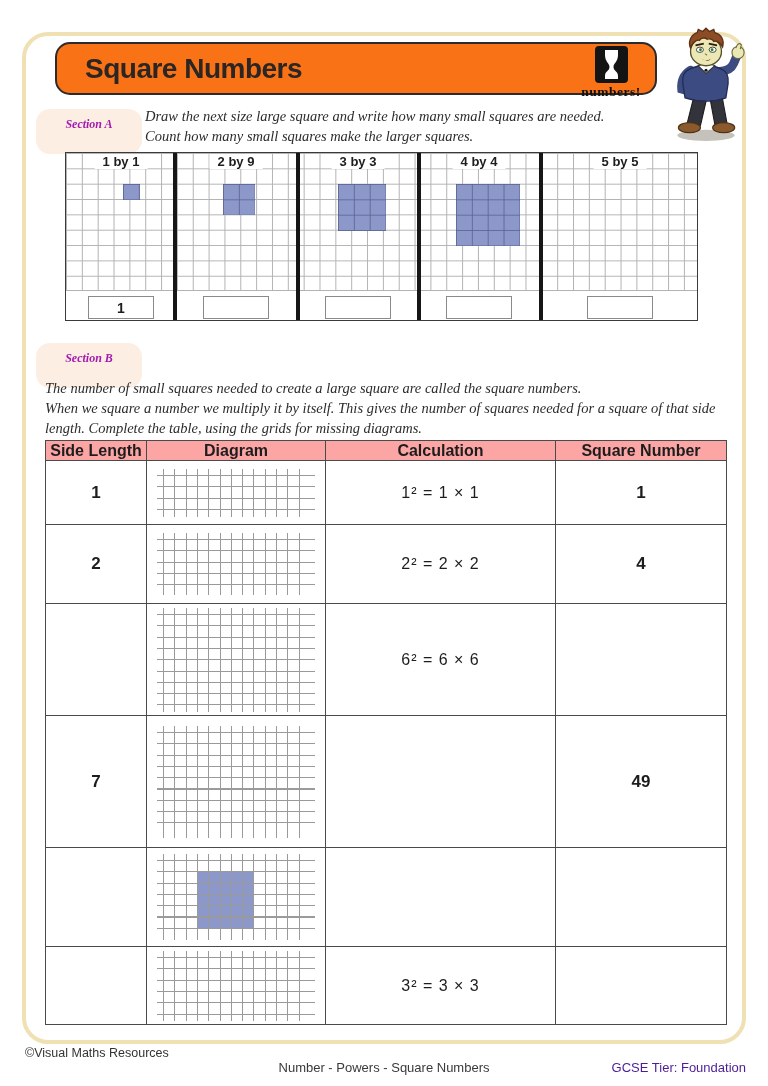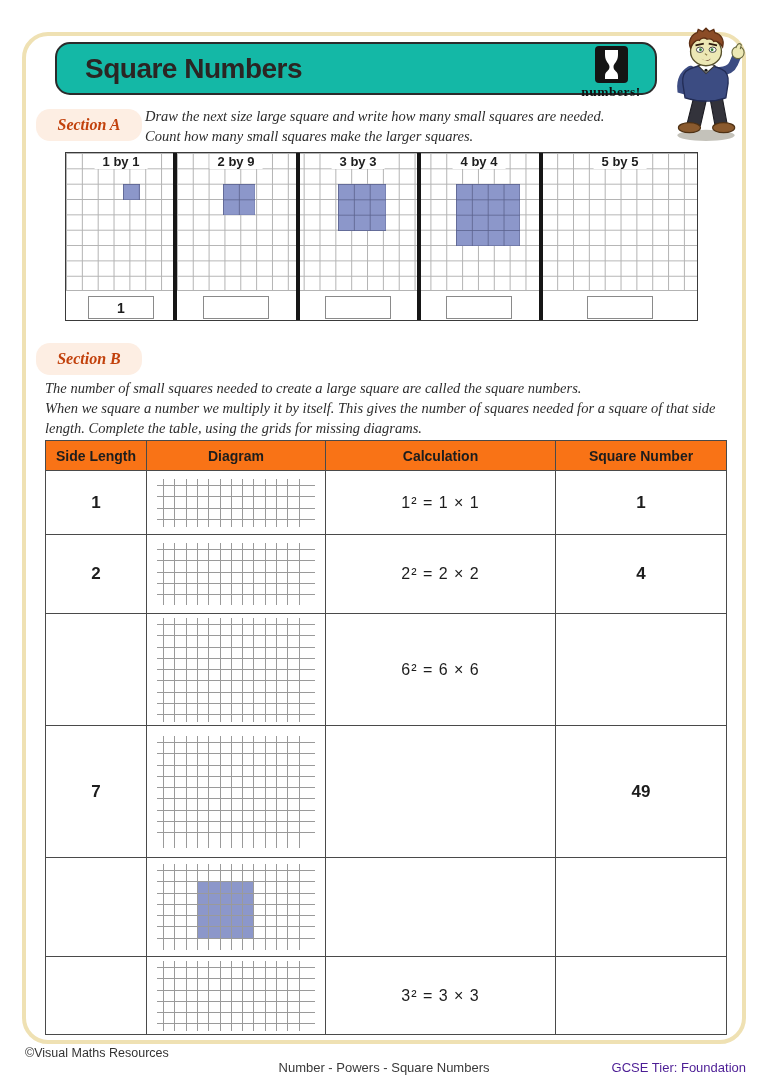--- a/index.html
+++ b/index.html
@@ -5,34 +5,34 @@
   * { margin:0; padding:0; box-sizing:border-box; }
   body { background:#ffffff; font-family:"Liberation Sans", sans-serif; }
   .canvas { position:relative; width:768px; height:1086px; background:#ffffff; overflow:hidden; }
 
   
   .frame { position:absolute; left:22px; top:32px; width:724px; height:1012px;
            border:4px solid #efe1b3; border-radius:26px; background:#ffffff; }
 
   
   .title-box { position:absolute; left:55px; top:42px; width:602px; height:53px;
-               border:2.5px solid #2b2b2b; border-radius:15px; background:#14b8a6; }
+               border:2.5px solid #2b2b2b; border-radius:15px; background:#f97316; }
   .title-text { position:absolute; left:28px; top:0; line-height:50px; font-size:28px;
                 font-weight:bold; color:#2b2523; letter-spacing:-0.5px; }
   .logo { position:absolute; right:8px; top:2px; width:72px; text-align:center; }
   .logo-word { font-family:"Liberation Serif", serif; font-weight:bold; font-size:13.5px;
                color:#111; margin-top:-3px; letter-spacing:0.5px; }
 
   
   .character { position:absolute; left:648px; top:26px; width:116px; height:116px; z-index:6; }
 
   
-  .pill { position:absolute; background:#fdeee3; border-radius:14px; height:32px; width:106px;
+  .pill { position:absolute; background:#fdeee3; border-radius:14px; height:45px; width:106px;
           text-align:center; line-height:31px; font-family:"Liberation Serif", serif;
-          font-weight:bold; font-style:italic; font-size:16px; color:#c2410c; }
+          font-weight:bold; font-style:italic; font-size:12px; color:#a21caf; }
   .pill-a { left:36px; top:109px; }
   .pill-b { left:36px; top:343px; }
   .instr { position:absolute; font-family:"Liberation Serif", serif; font-style:italic;
            font-size:14.5px; color:#2c2c2c; line-height:19.5px; }
   .instr-a { left:145px; top:107px; width:560px; }
   .intro-1 { left:45px; top:379px; width:700px; }
   .intro-2 { left:45px; top:399px; width:700px; }
 
   
   .sa-grid { position:absolute; left:65px; top:152px; width:633px; height:169px;
@@ -56,21 +56,21 @@
   .sa-f4 { left:390px; top:31px; width:64px; height:62px; }
   .sa-box { position:absolute; top:143px; width:66px; height:23px; background:#fff;
             border:1px solid #8a8a8a; text-align:center; line-height:22px;
             font-weight:bold; font-size:14px; color:#1d1d1d; z-index:2; }
 
   
   .sb-table { position:absolute; left:45px; top:440px; border-collapse:collapse;
               table-layout:fixed; width:681px; }
   .sb-table td { border:1.5px solid #4a4a4a; text-align:center; vertical-align:middle;
                  color:#1d1d1d; background:#fff; }
-  .sb-table td.hdr { background:#f97316; font-weight:bold; font-size:14px; height:30px; }
+  .sb-table td.hdr { background:#fca5a5; font-weight:bold; font-size:16px; height:20px; }
   .num { font-weight:bold; font-size:17px; }
   .calc { font-weight:normal; font-size:16px; letter-spacing:1px; }
   tr.r1 td { height:64px; } tr.r2 td { height:79px; } tr.r3 td { height:112px; }
   tr.r4 td { height:132px; } tr.r5 td { height:99px; } tr.r6 td { height:78px; }
 
   
   .dg { position:relative; display:inline-block; width:158px; vertical-align:middle; }
   .dg .v { position:absolute; top:0; bottom:0; left:6px; right:5px;
            background-image:repeating-linear-gradient(to right, #9a9a9a 0 1px, transparent 1px 11.3px); }
   .dg .h { position:absolute; left:0; right:0; top:6px; bottom:5px;

